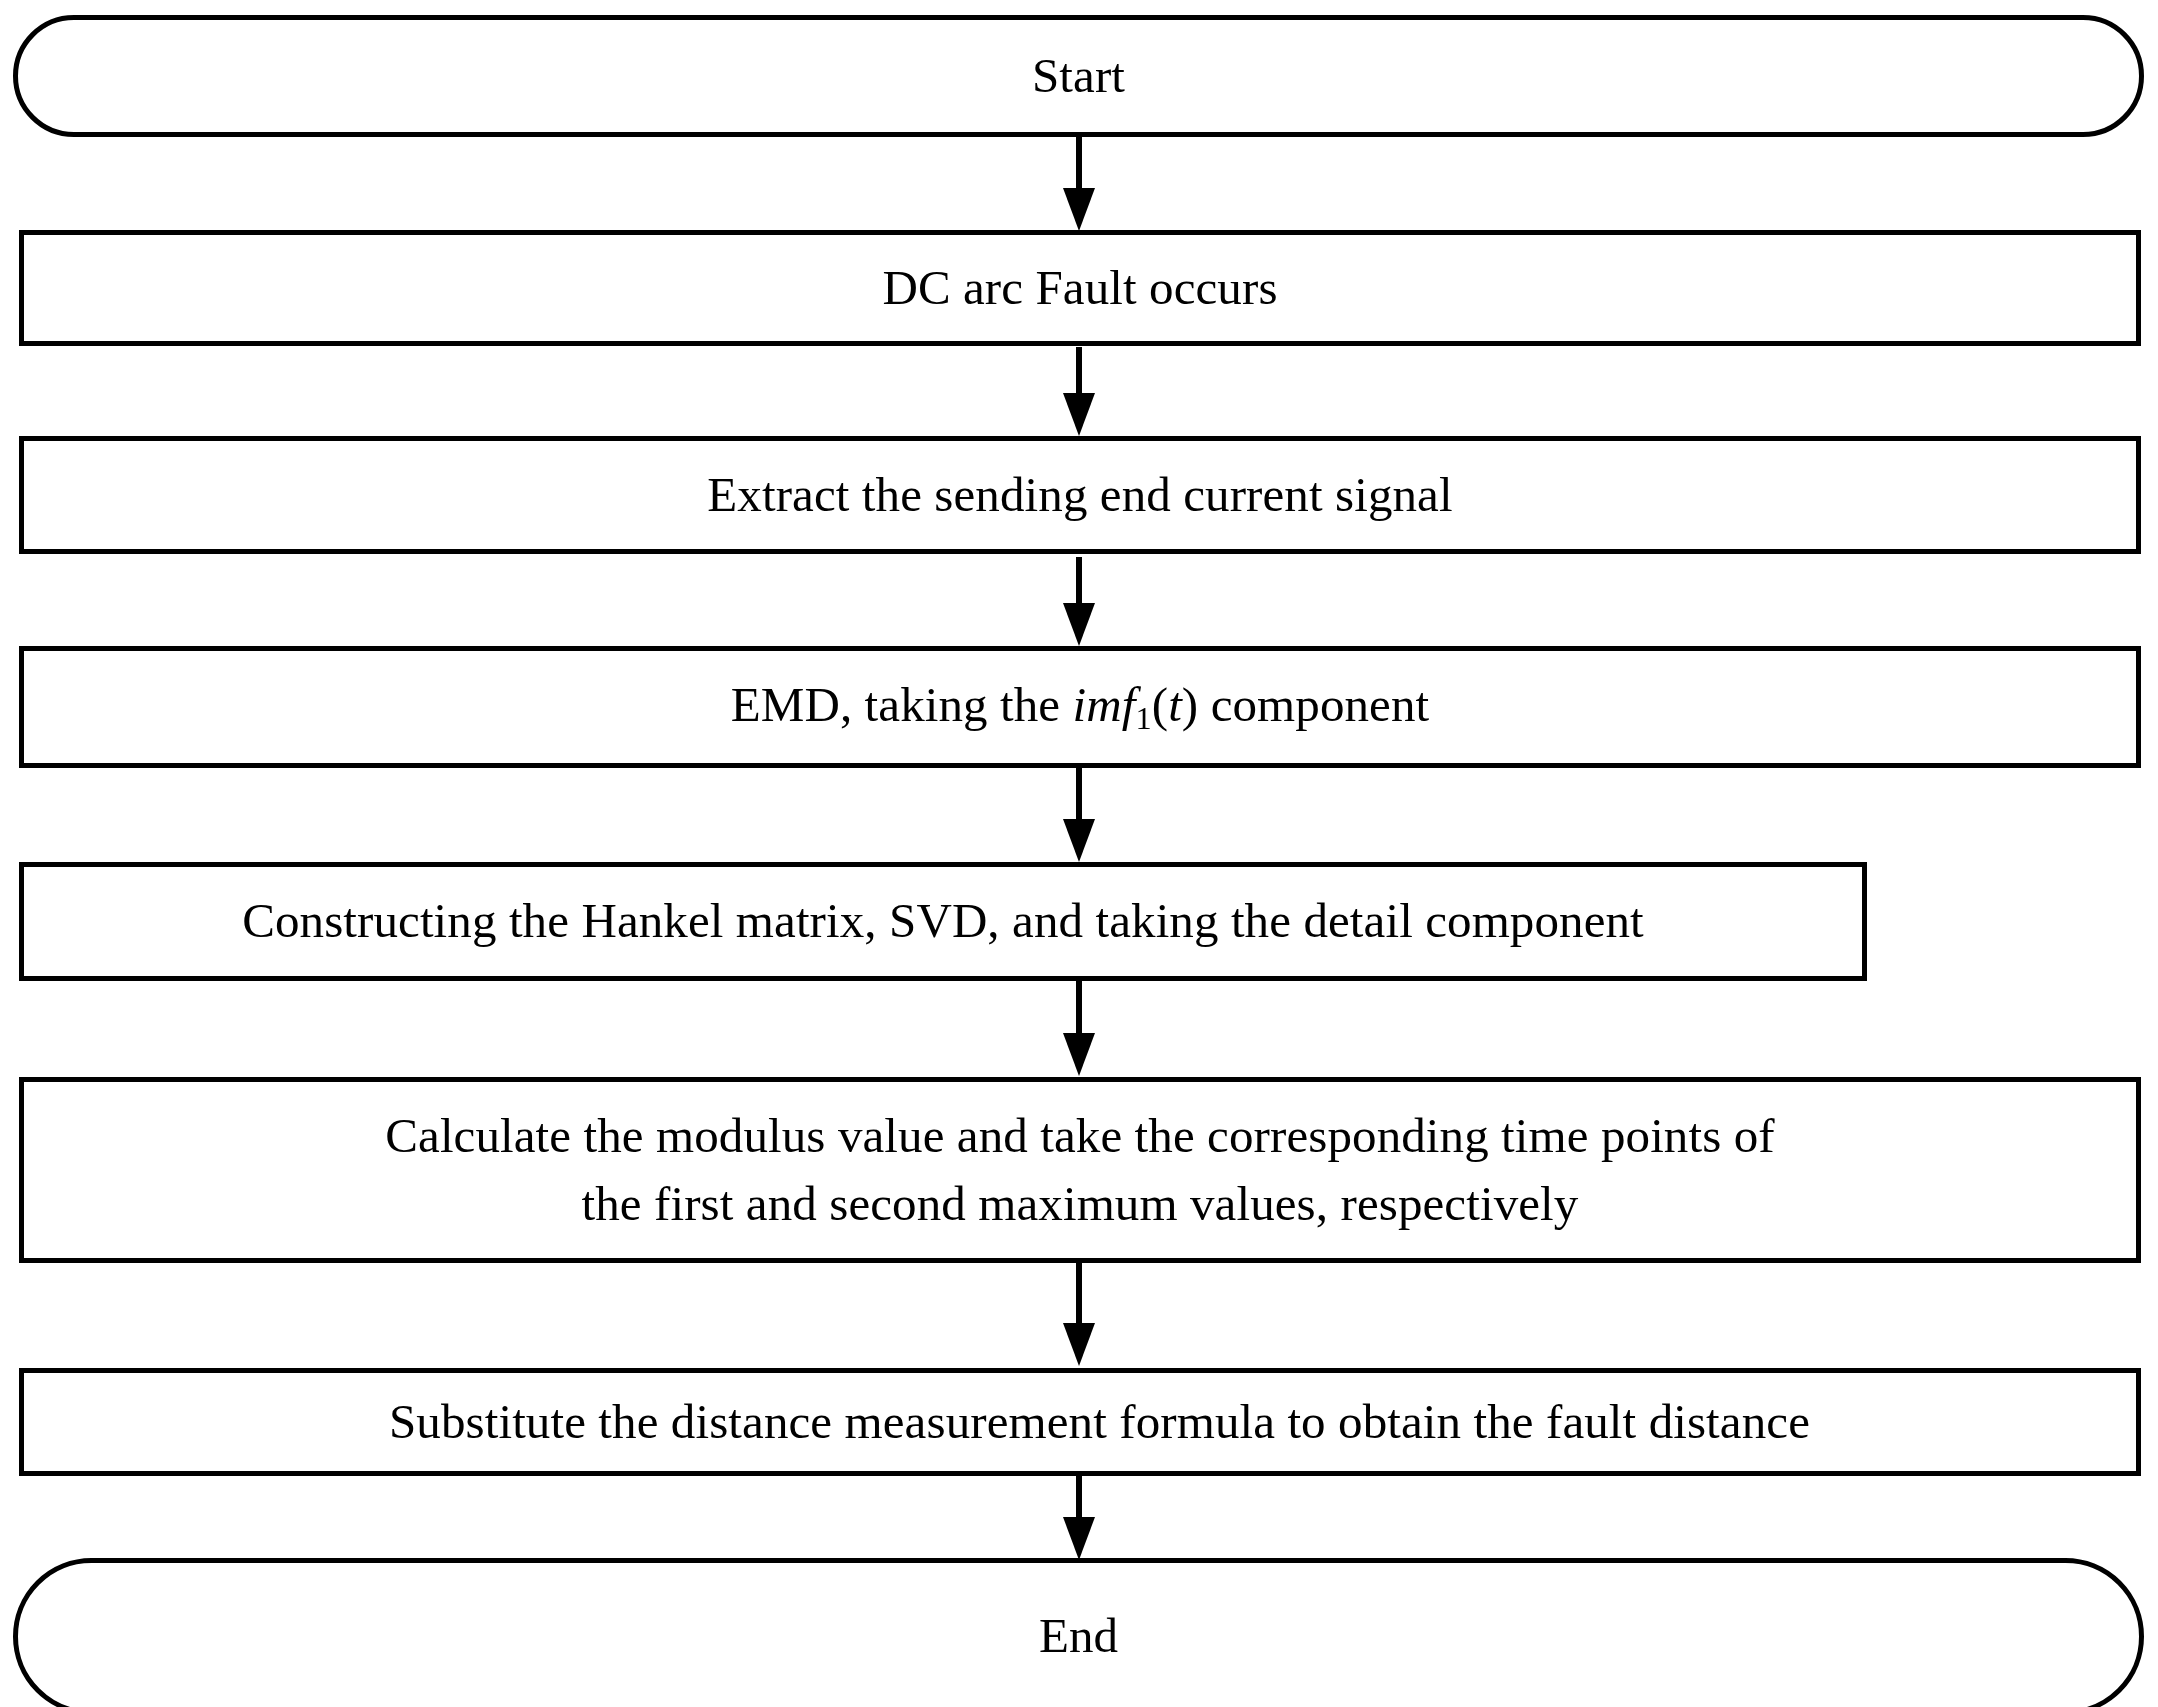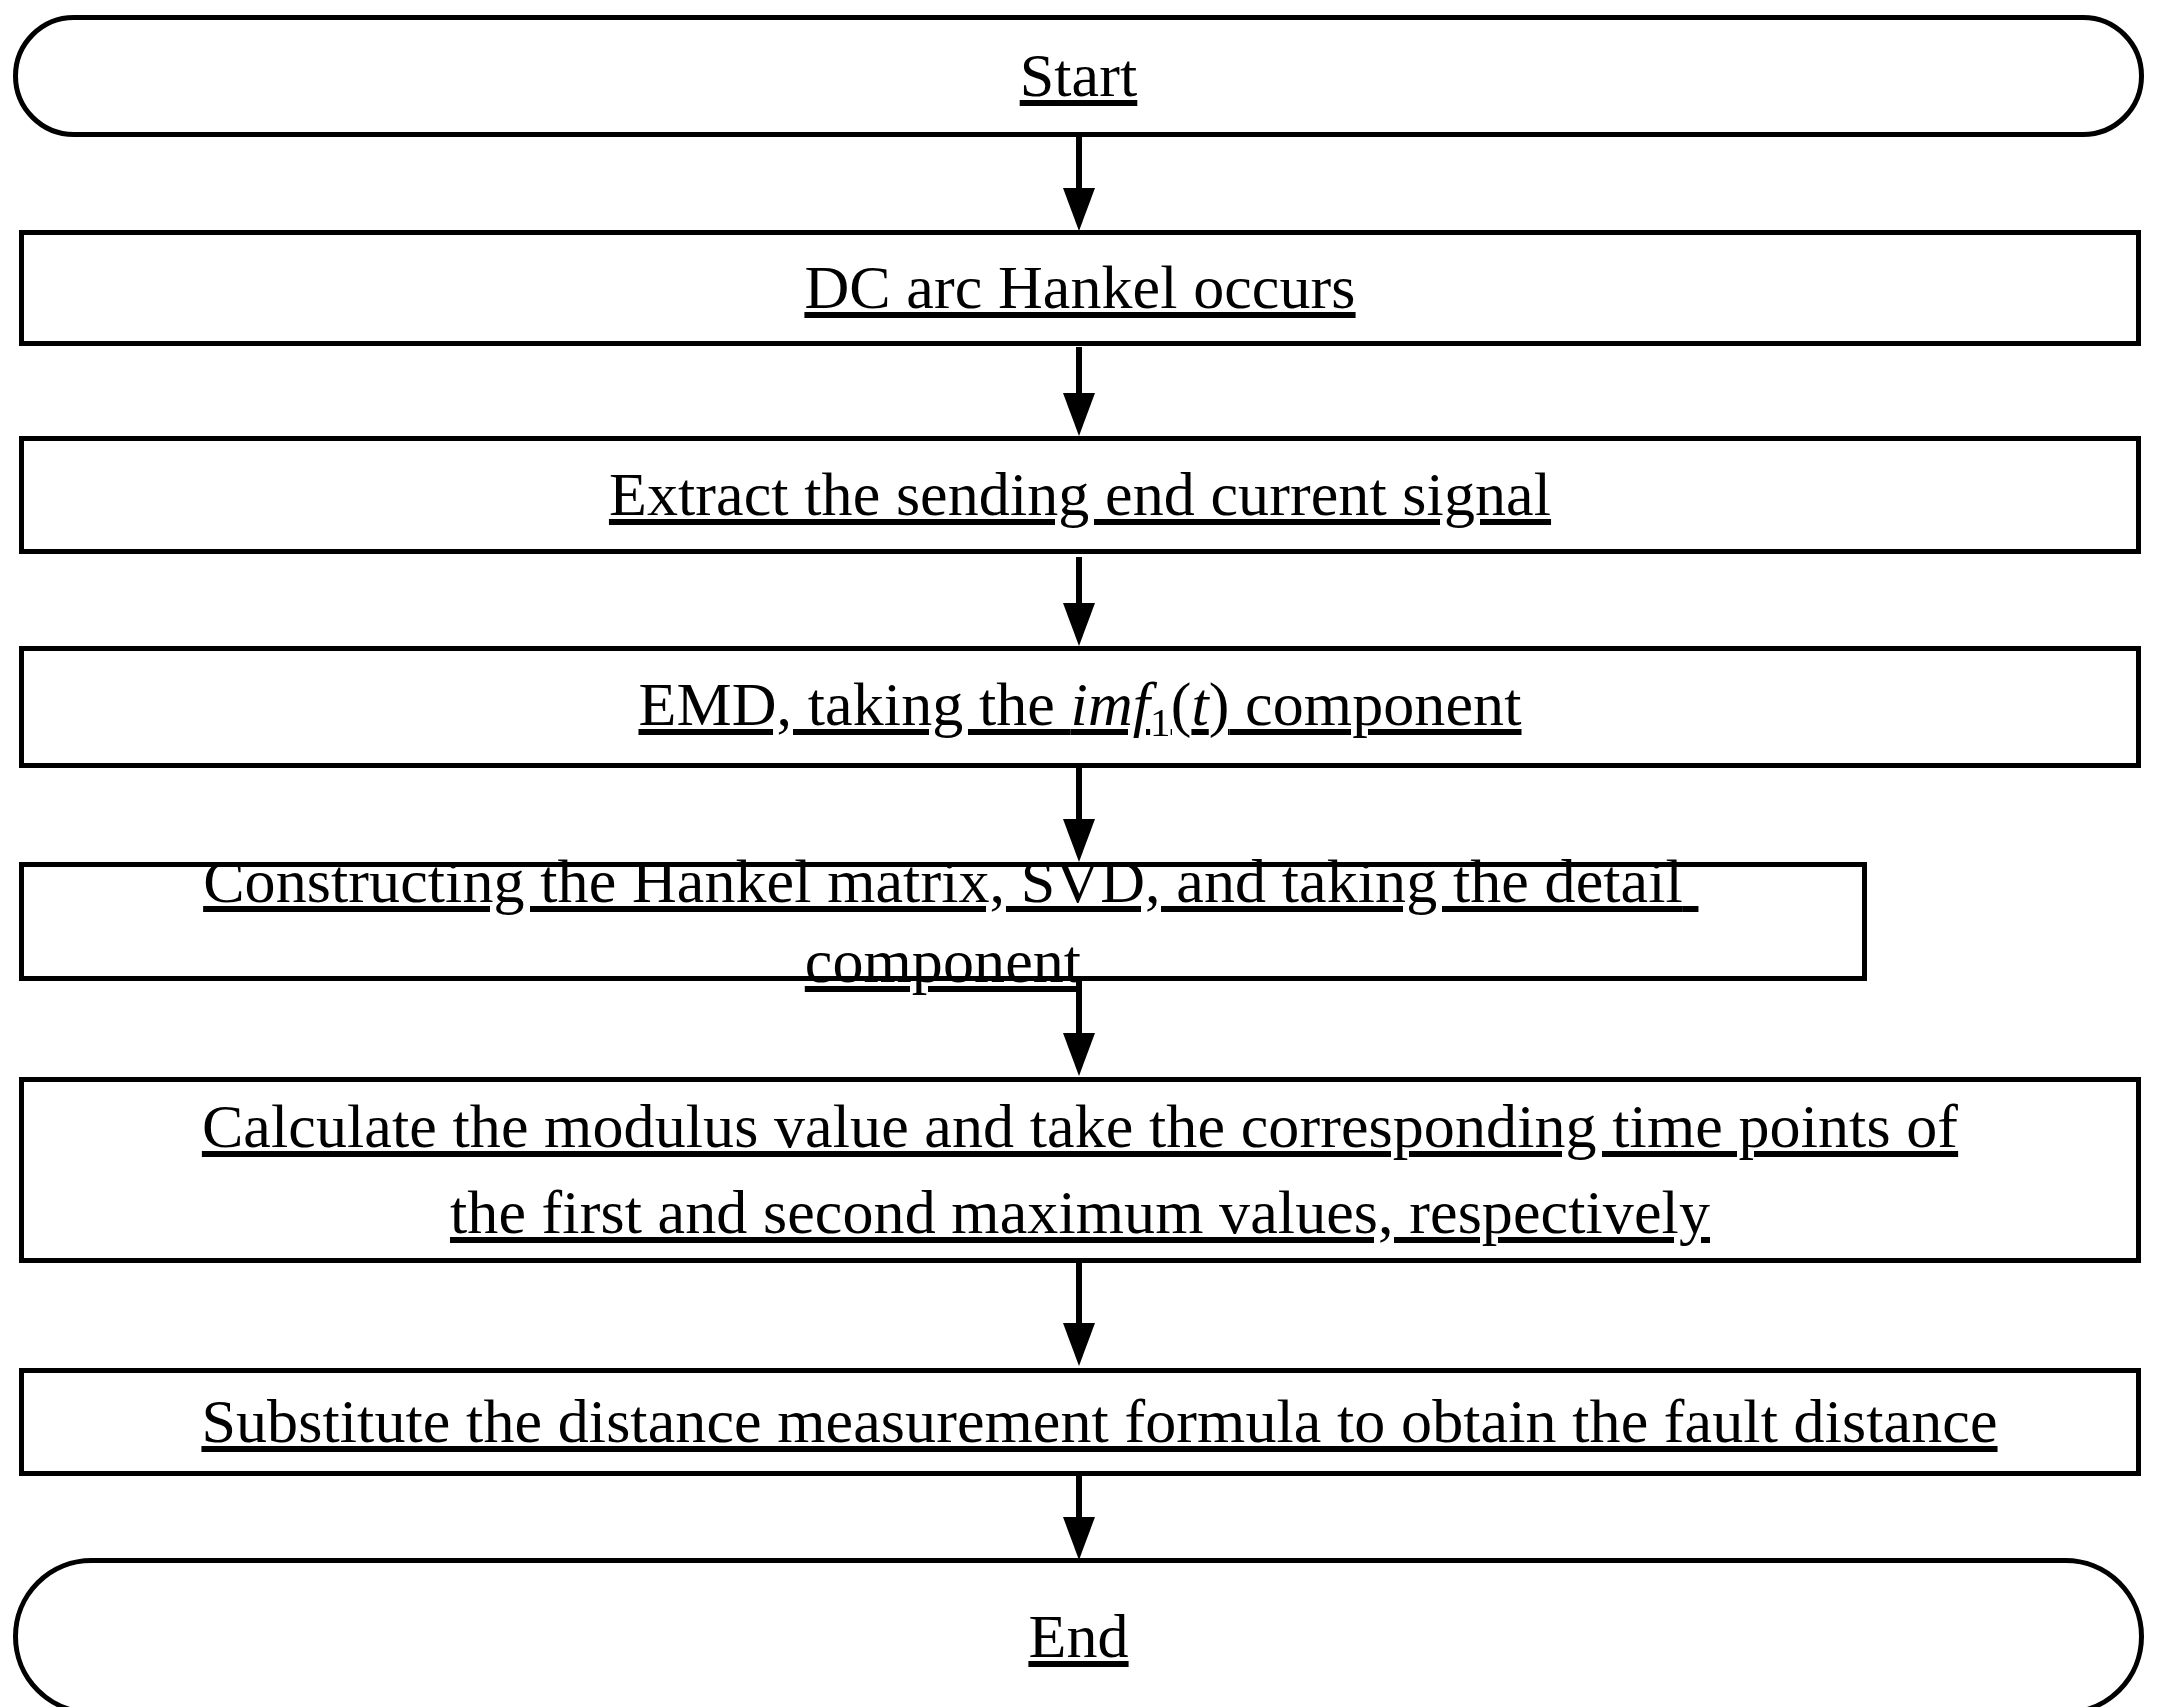--- a/index.html
+++ b/index.html
@@ -34,25 +34,24 @@
   .node.process {
     border-radius: 0;
   }
   .node.terminator {
     border-radius: 9368px;
   }
 
   .node-label {
     display: block;
     width: 96%;
-    font-size: 62px;
+    font-size: 49px;
     line-height: 1.28;
     letter-spacing: 0.1px;
     white-space: pre-wrap;
-    text-decoration: underline;
   }
 
   
   .node.two-line .node-label {
     line-height: 1.38;
   }
 
   
   .mi {
     font-style: italic;
@@ -95,21 +94,21 @@
   <div class="node terminator" style="left:13px; top:15px; width:2131px; height:122px;">
     <span class="node-label">Start</span>
   </div>
 
   <div class="connector" style="left:1079px; top:137px; height:94px;">
     <div class="shaft" style="height:52px;"></div>
     <div class="head" style="top:51px;"></div>
   </div>
 
   <div class="node process" style="left:19px; top:230px; width:2122px; height:116px;">
-    <span class="node-label">DC arc Hankel occurs</span>
+    <span class="node-label">DC arc Fault occurs</span>
   </div>
 
   <div class="connector" style="left:1079px; top:347px; height:89px;">
     <div class="shaft" style="height:48px;"></div>
     <div class="head" style="top:46px;"></div>
   </div>
 
   <div class="node process" style="left:19px; top:436px; width:2122px; height:118px;">
     <span class="node-label">Extract the sending end current signal</span>
   </div>

